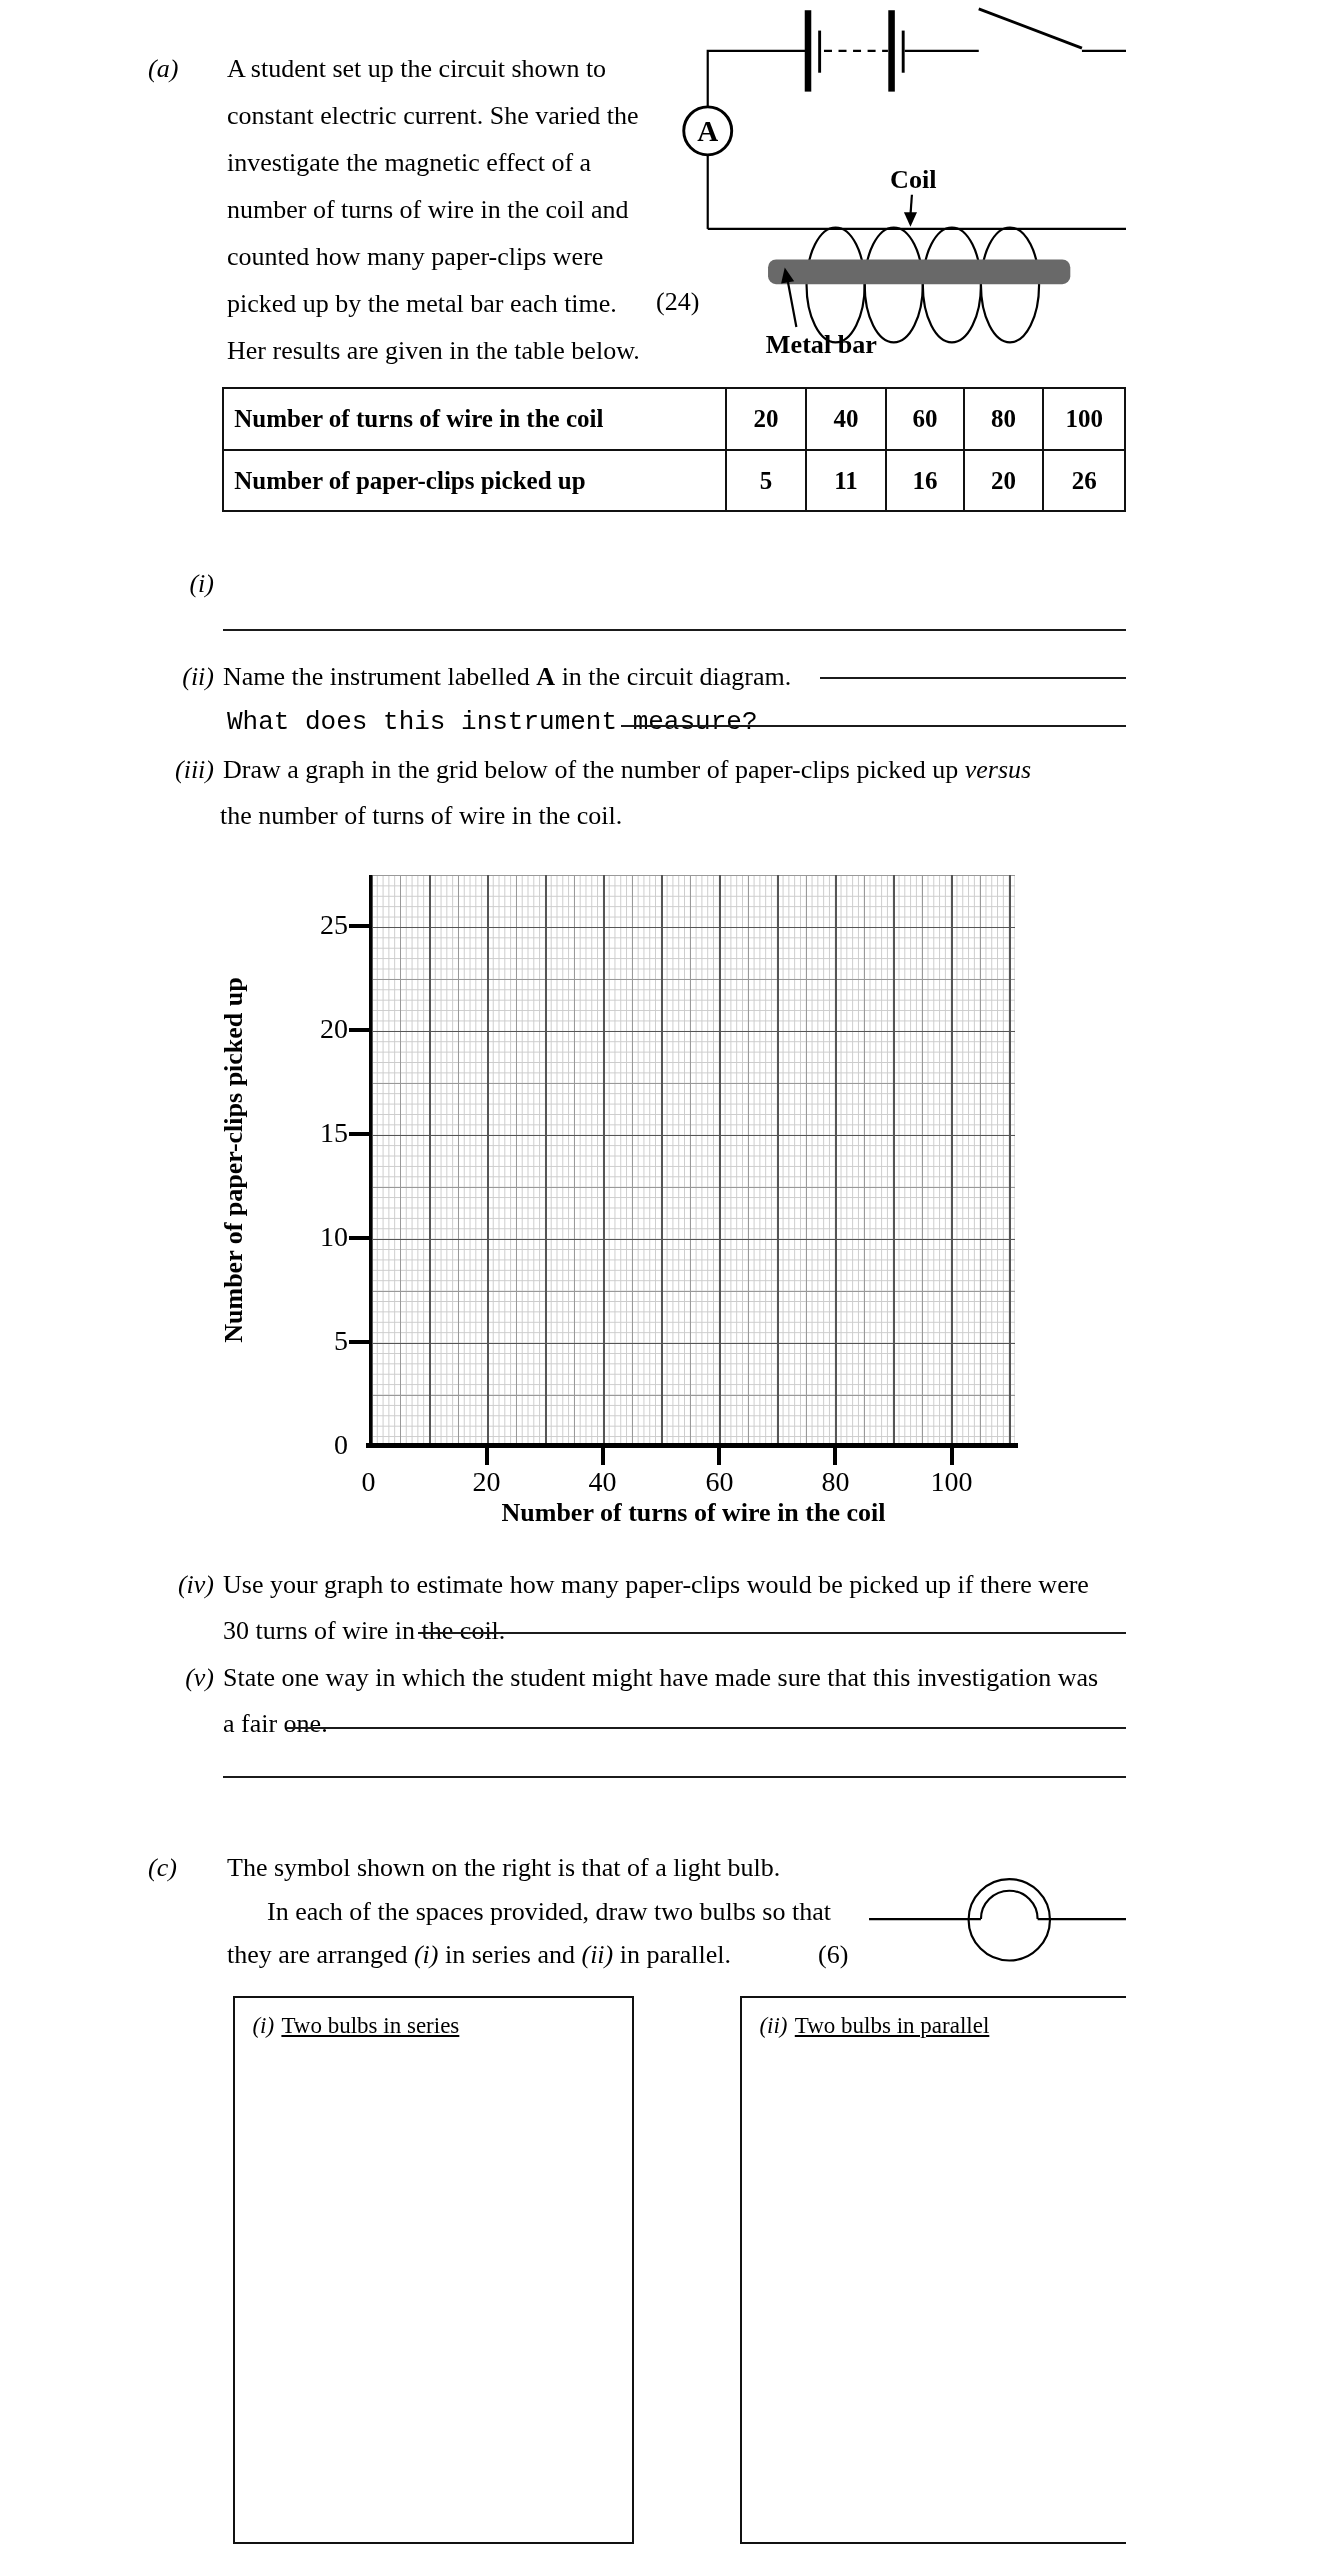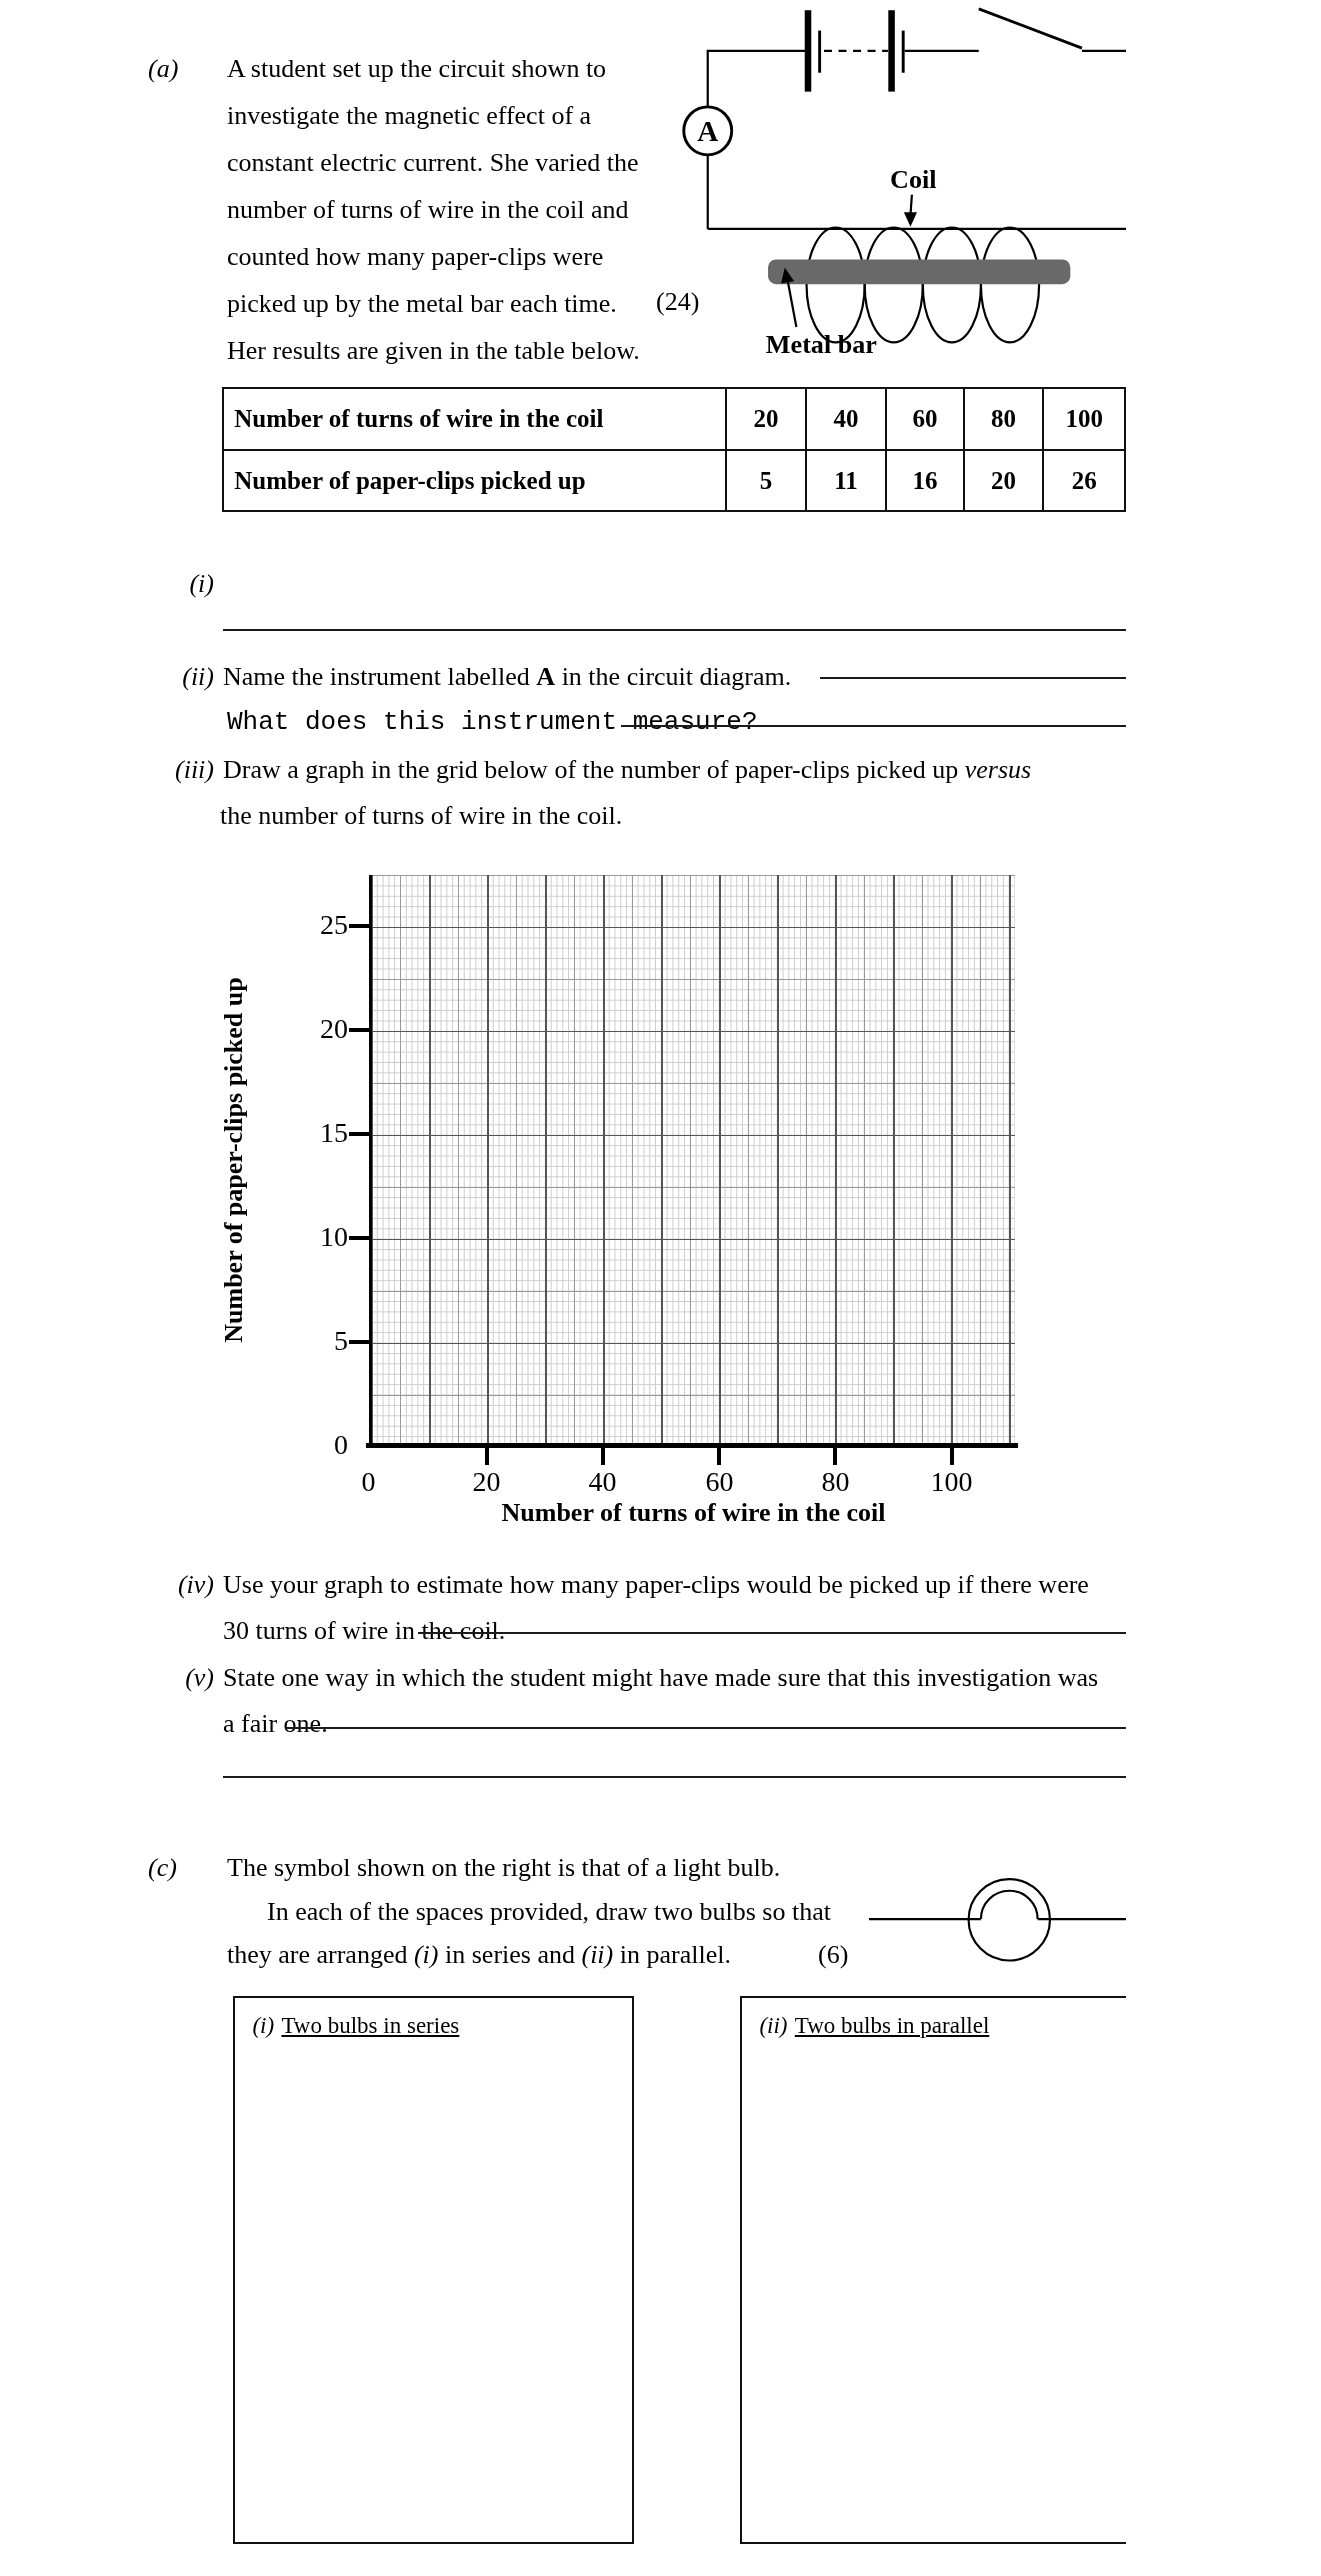--- a/index.html
+++ b/index.html
@@ -68,22 +68,22 @@
     <div>For</div>
     <div>examiner</div>
     <div>use only</div>
   </div>
   <div class="exnum" style="left:1160px; top:1632px;">(1)</div>
   <div class="exnum" style="left:1220px; top:1632px;">(2)</div>
 
   <div class="abs it t" style="left:148px; top:45px;">(a)</div>
   <div class="abs t" style="left:227px; top:45px;">
     <div>A student set up the circuit shown to</div>
+    <div>constant electric current. She varied the</div>
     <div>investigate the magnetic effect of a</div>
-    <div>constant electric current. She varied the</div>
     <div>number of turns of wire in the coil and</div>
     <div>counted how many paper-clips were</div>
     <div>picked up by the metal bar each time.</div>
     <div>Her results are given in the table below.</div>
   </div>
   <div class="abs t" style="left:656px; top:278px;">(24)</div>
 
   <svg class="abs" style="left:0; top:0;" width="1321" height="2576" viewBox="0 0 1818 3545">
     <g stroke="#000" stroke-width="3" fill="none">
 

